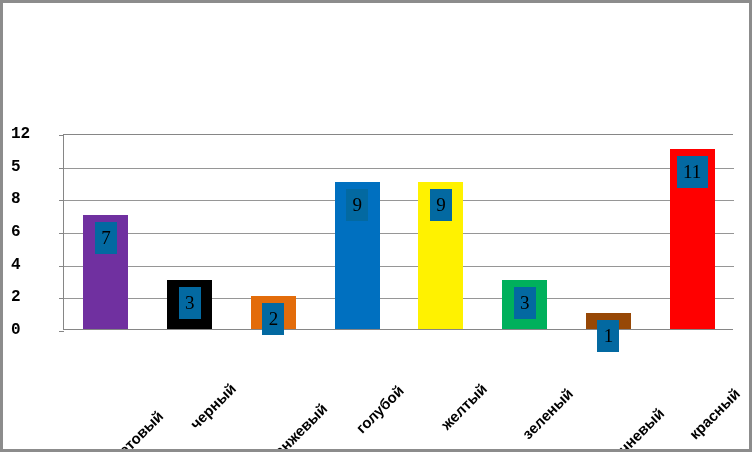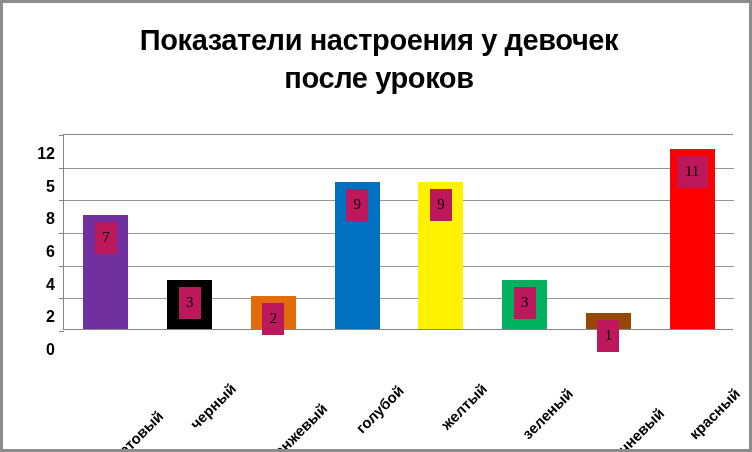--- a/index.html
+++ b/index.html
@@ -58,40 +58,39 @@
     left: -5px;
     width: 5px;
     height: 0;
     border-top: 1px solid #868686;
   }
 
   
   .y-label {
     position: absolute;
     width: 44px;
-    text-align: right;
-    font-family: Liberation Sans, sans-serif;
+    text-align: left;
+    font-family: Liberation Mono, monospace;
     font-weight: bold;
     font-size: 16px;
     color: #000000;
     line-height: 16px;
-    margin-top: 20px;
   }
 
   
   .bar {
     position: absolute;
     bottom: 0;
   }
   .bar-label {
     position: absolute;
-    background: #be185d;
+    background: #0369a1;
     color: #000000;
     font-family: "Liberation Serif", serif;
-    font-size: 15px;
+    font-size: 19px;
     line-height: 19px;
     text-align: center;
     padding: 6px 0 7px 0;
     white-space: nowrap;
   }
 
   
   .x-label {
     position: absolute;
     top: 0;
@@ -104,22 +103,20 @@
     font-size: 15px;
     line-height: 15px;
     color: #000000;
   }
 </style>
 </head>
 <body>
 
 <div id="chart-frame">
 
-  <div id="chart-title">Показатели настроения у девочек
-после уроков</div>
 
   <div id="y-axis-labels">
       <div class="y-label" style="left: 8px; top: 319px;">0</div>
       <div class="y-label" style="left: 8px; top: 286.333px;">2</div>
       <div class="y-label" style="left: 8px; top: 253.667px;">4</div>
       <div class="y-label" style="left: 8px; top: 221px;">6</div>
       <div class="y-label" style="left: 8px; top: 188.333px;">8</div>
       <div class="y-label" style="left: 8px; top: 155.667px;">5</div>
       <div class="y-label" style="left: 8px; top: 123px;">12</div>
     </div>

